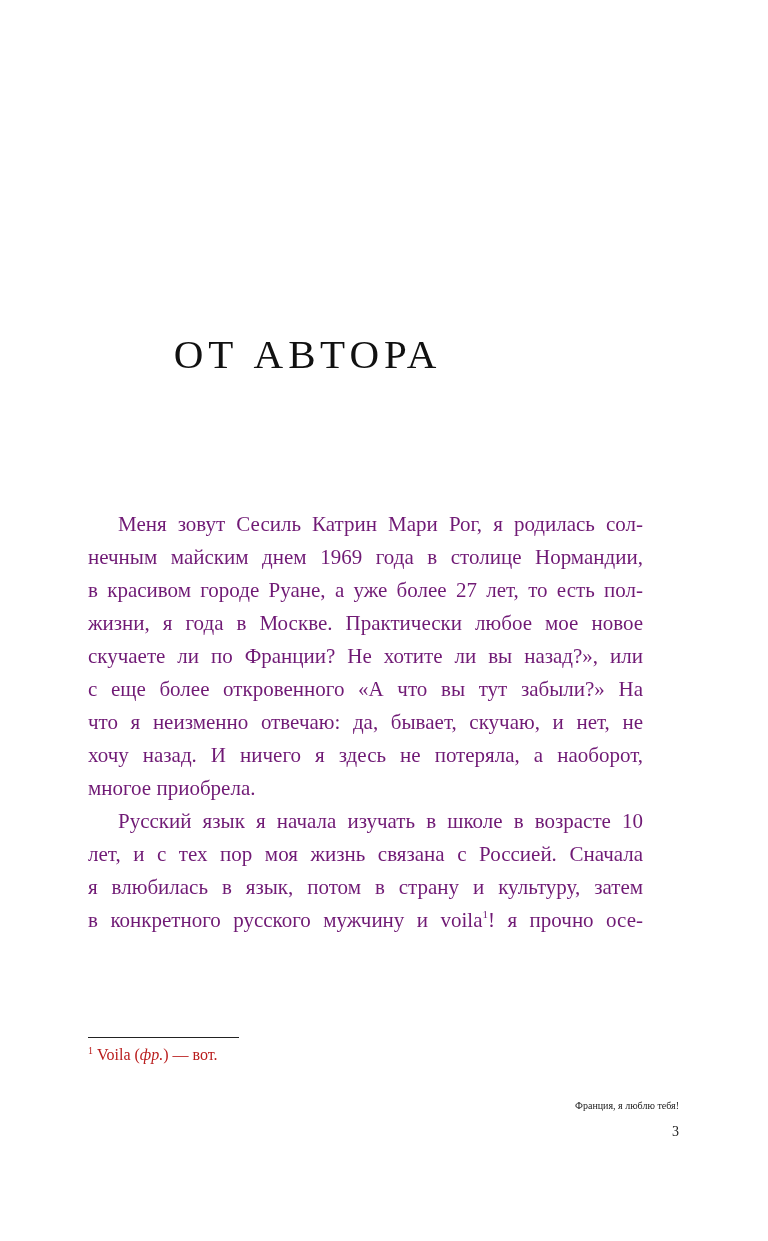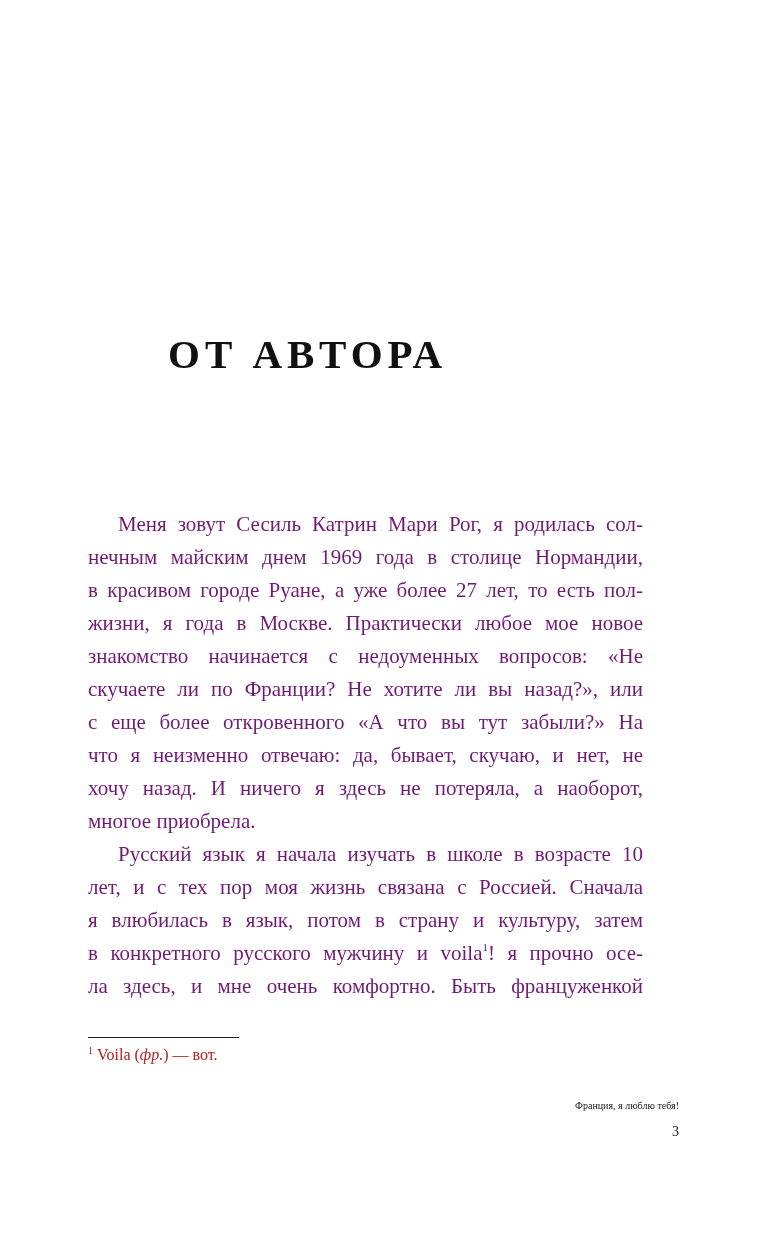--- a/index.html
+++ b/index.html
@@ -15,21 +15,21 @@
       font-family: "Liberation Serif", "DejaVu Serif", serif;
       color: #1a1a1a;
     }
     .title {
       position: absolute;
       left: 0;
       width: 619px;
       top: 326px;
       text-align: center;
       font-family: "Liberation Serif", "DejaVu Serif", serif;
-      font-weight: bold;
+      font-weight: normal;
       font-size: 41px;
       letter-spacing: 5px;
       line-height: 56px;
       color: #111;
       padding-left: 0;
     }
     .title span { display: inline-block; margin-left: -4px; }
     .body-text {
       position: absolute;
       left: 88px;
@@ -101,31 +101,29 @@
 </head>
 <body>
 
 <div class="title"><span>ОТ АВТОРА</span></div>
 
 <div class="body-text">
   <span class="line indent">Меня зовут Сесиль Катрин Мари Рог, я родилась сол-</span>
   <span class="line">нечным майским днем 1969 года в столице Нормандии,</span>
   <span class="line">в красивом городе Руане, а уже более 27 лет, то есть пол-</span>
   <span class="line">жизни, я года в Москве. Практически любое мое новое</span>
-  <span class="line">знакомство начинается с недоуменных вопросов: «Не</span>
   <span class="line">скучаете ли по Франции? Не хотите ли вы назад?», или</span>
   <span class="line">с еще более откровенного «А что вы тут забыли?» На</span>
   <span class="line">что я неизменно отвечаю: да, бывает, скучаю, и нет, не</span>
   <span class="line">хочу назад. И ничего я здесь не потеряла, а наоборот,</span>
   <span class="line last">многое приобрела.</span>
   <span class="line indent">Русский язык я начала изучать в школе в возрасте 10</span>
   <span class="line">лет, и с тех пор моя жизнь связана с Россией. Сначала</span>
   <span class="line">я влюбилась в язык, потом в страну и культуру, затем</span>
   <span class="line"><span>в конкретного русского мужчину и voila</span><sup>1</sup><span>! я прочно осе-</span></span>
-  <span class="line">ла здесь, и мне очень комфортно. Быть француженкой</span>
 </div>
 
 <div class="footnote-rule"></div>
 
 <div class="footnote">
   <sup>1</sup>&nbsp;<span>Voila</span> <span>(</span><i>фр.</i><span>)</span><span> — вот.</span>
 </div>
 
 <div class="running-head">Франция, я люблю тебя!</div>
 <div class="page-number">3</div>

